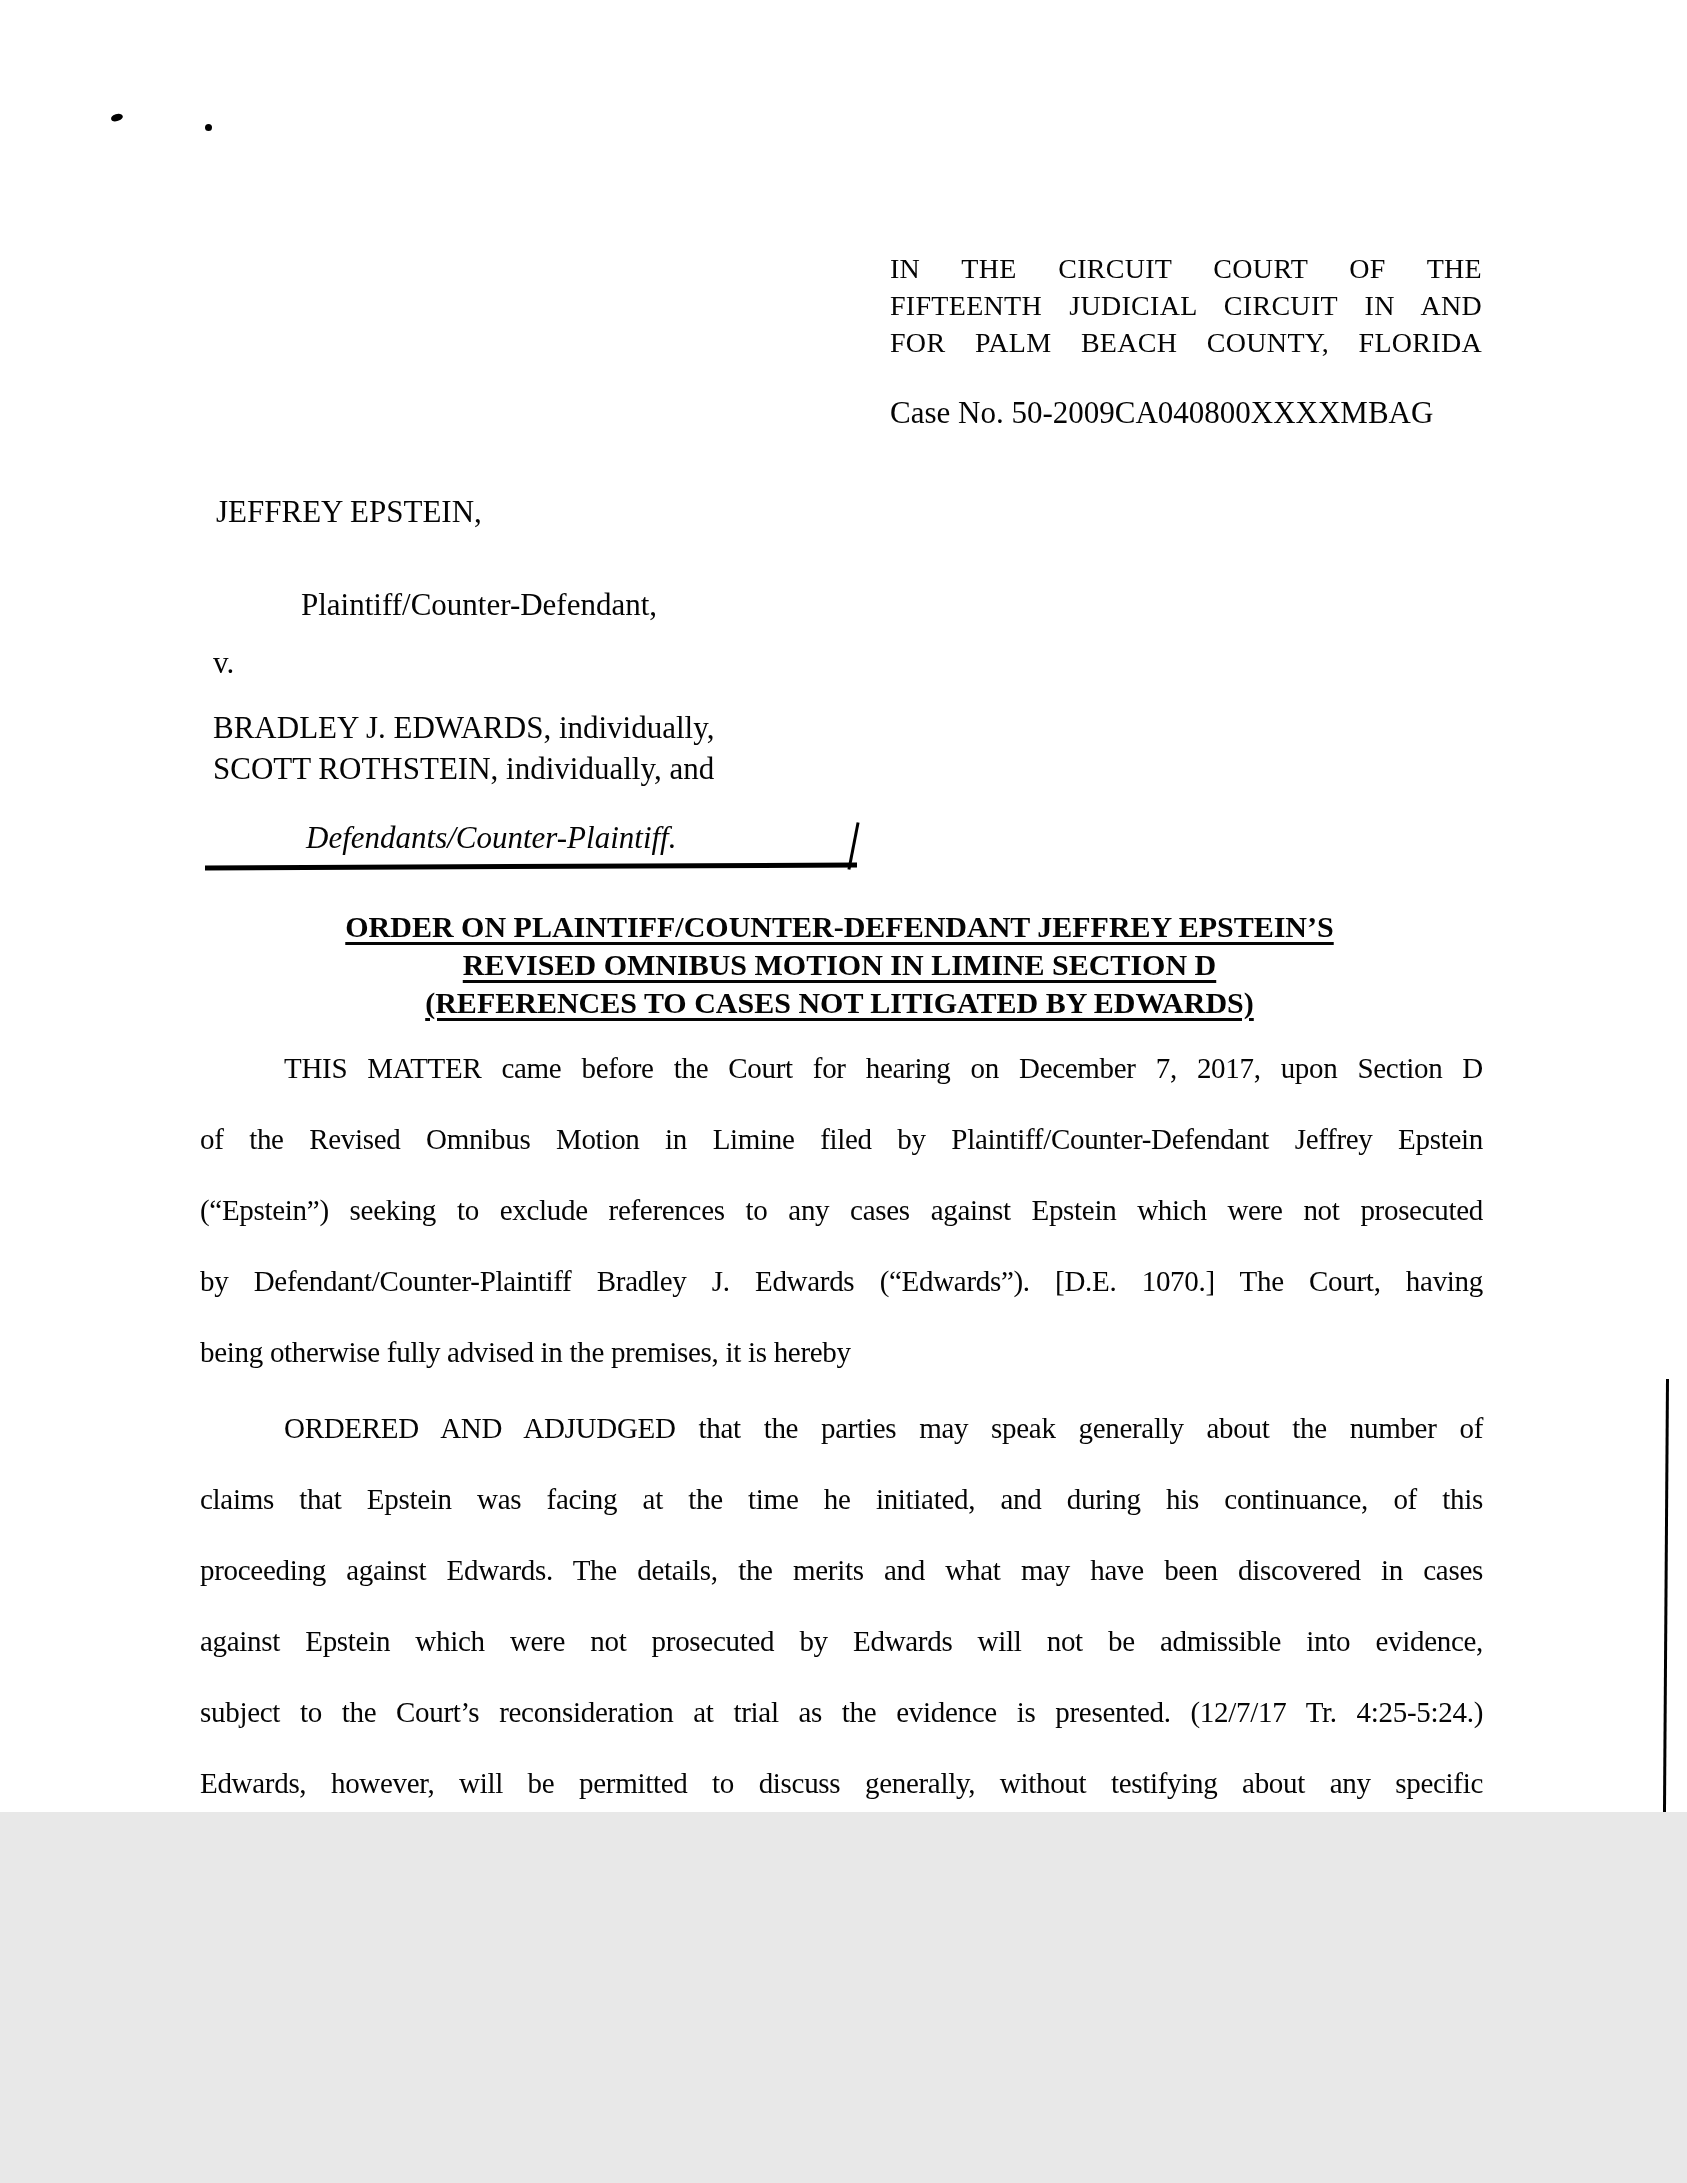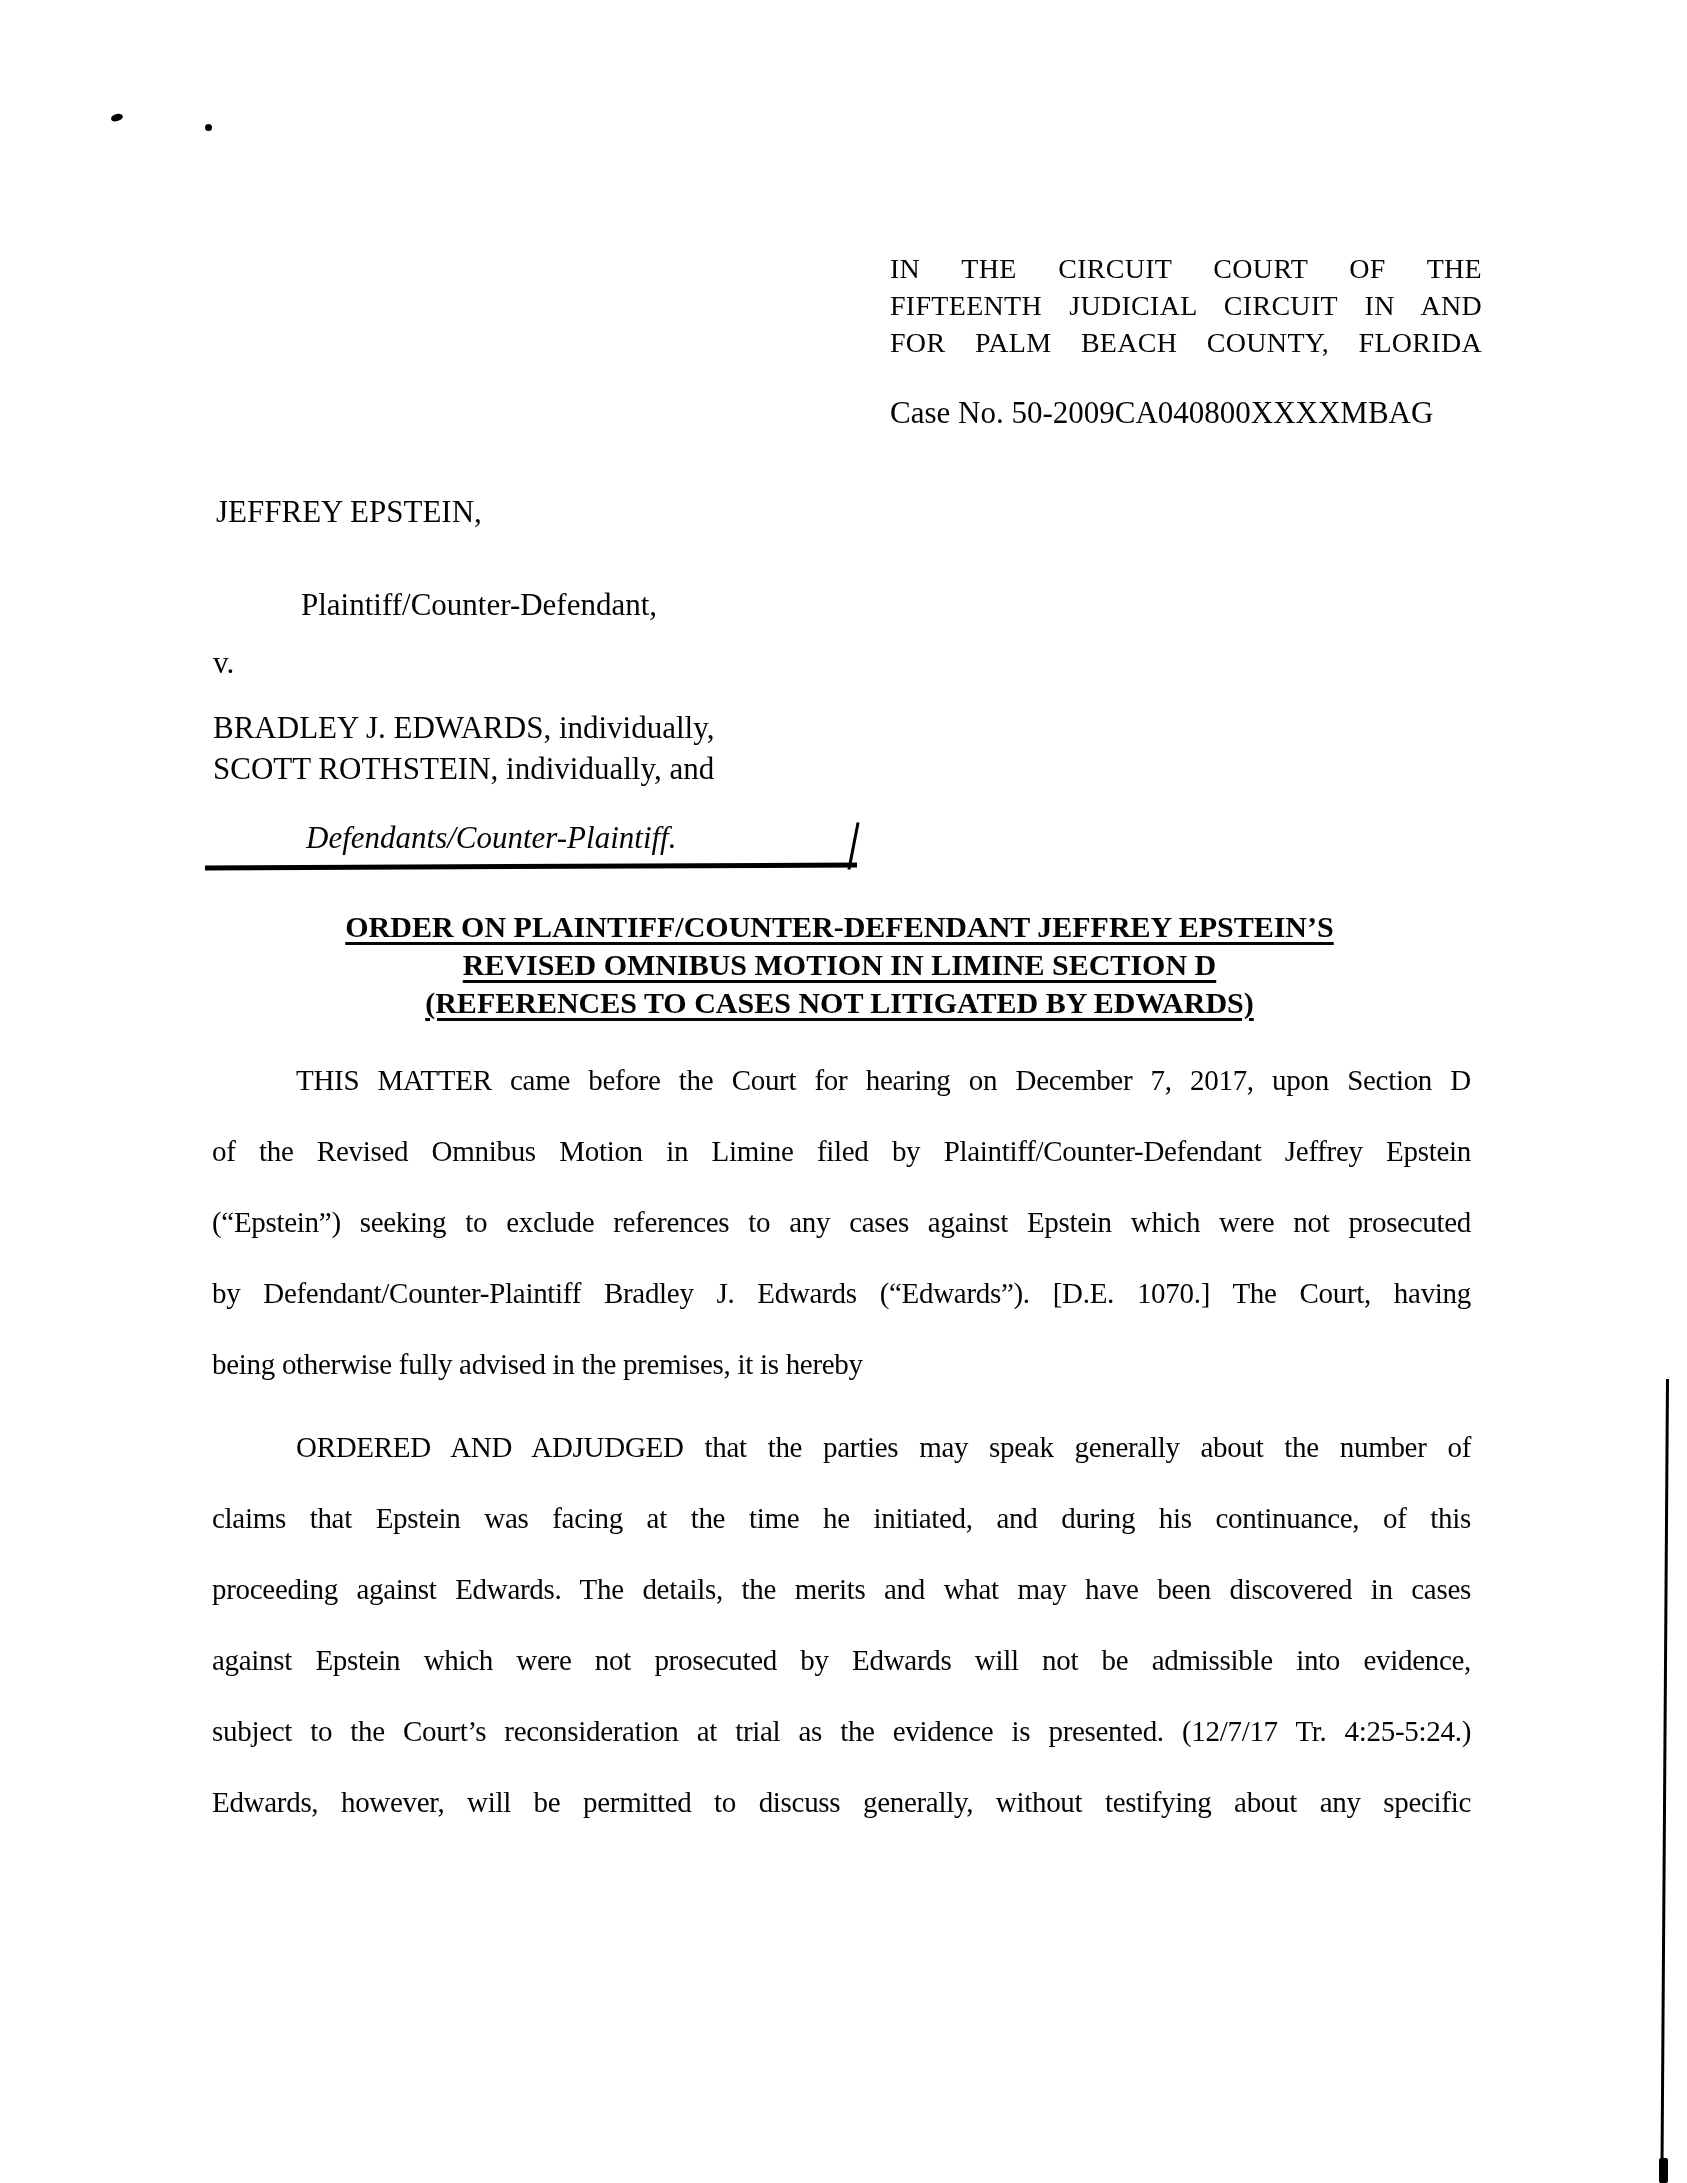--- a/index.html
+++ b/index.html
@@ -3,21 +3,21 @@
 <meta charset="utf-8">
 <style>
   html, body {
     margin: 0;
     padding: 0;
     background: #e8e8e8;
   }
   .page {
     position: relative;
     width: 1687px;
-    height: 2183px;
+    height: 1812px;
     background: #ffffff;
     font-family: "Liberation Serif", serif;
     color: #050505;
     overflow: hidden;
   }
 
   
   .speck1 {
     position: absolute;
     left: 111px; top: 114px;
@@ -106,21 +106,21 @@
 
   
   .order-body {
     position: absolute;
     left: 200px; top: 1033px;
     width: 1283px;
     font-size: 29px;
     line-height: 71px;
     letter-spacing: -0.3px;
   }
-  .para { margin: 12px; font-family: Liberation Serif, serif; }
+  .para { margin: 0; font-family: Liberation Serif, serif; }
   .para + .para { margin-top: 5.3px; }
   .bline {
     height: 71px;
     text-align: justify;
     text-align-last: justify;
   }
   .bline.nojust {
     text-align: left;
     text-align-last: left;
   }

